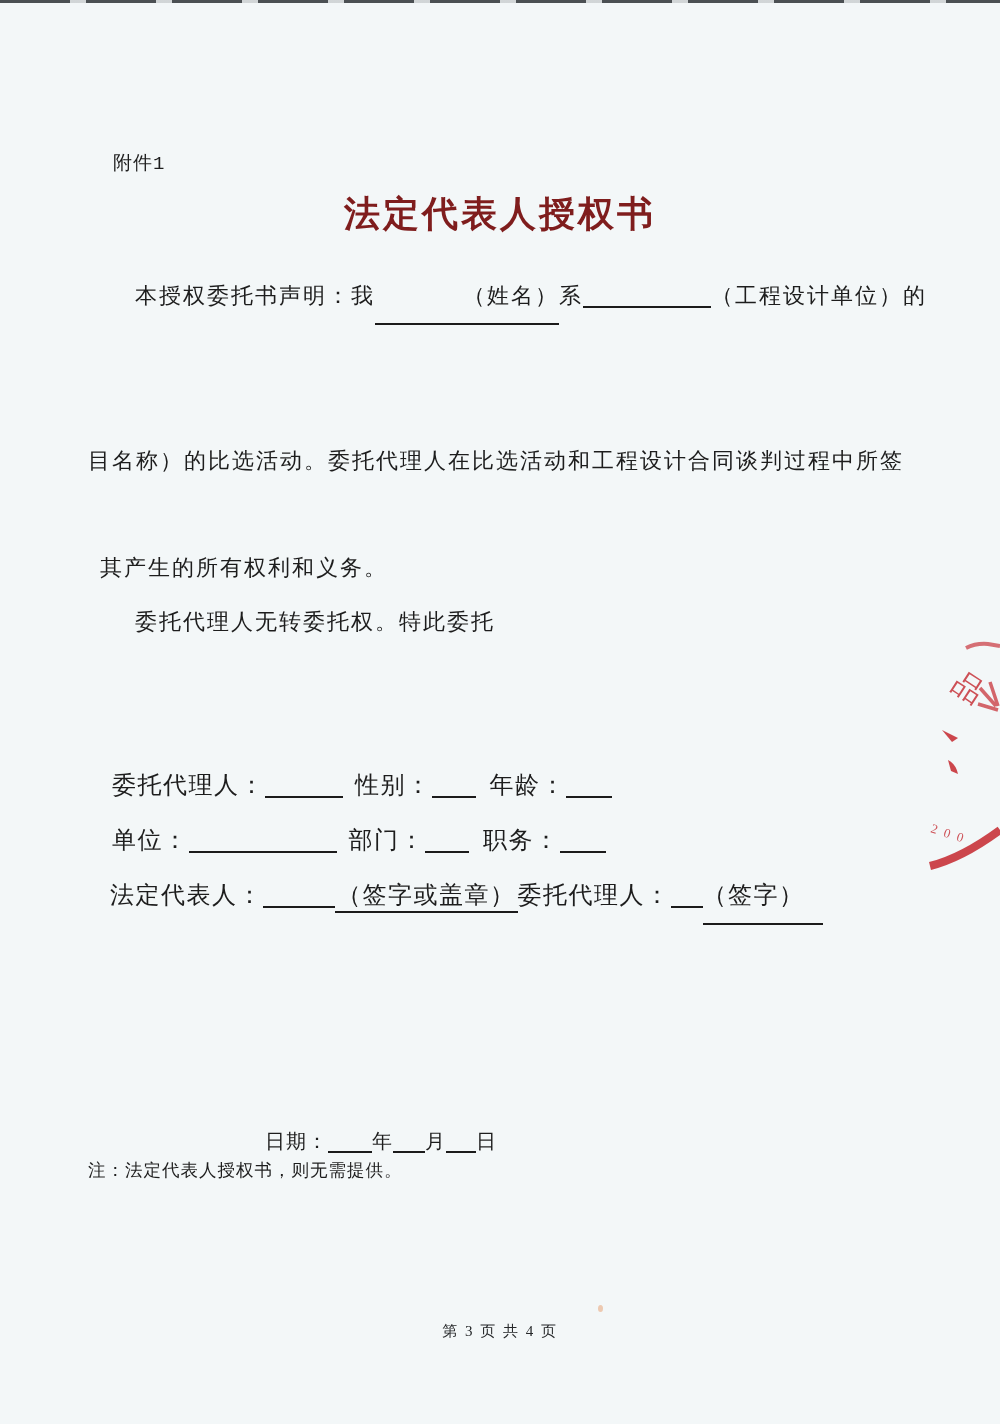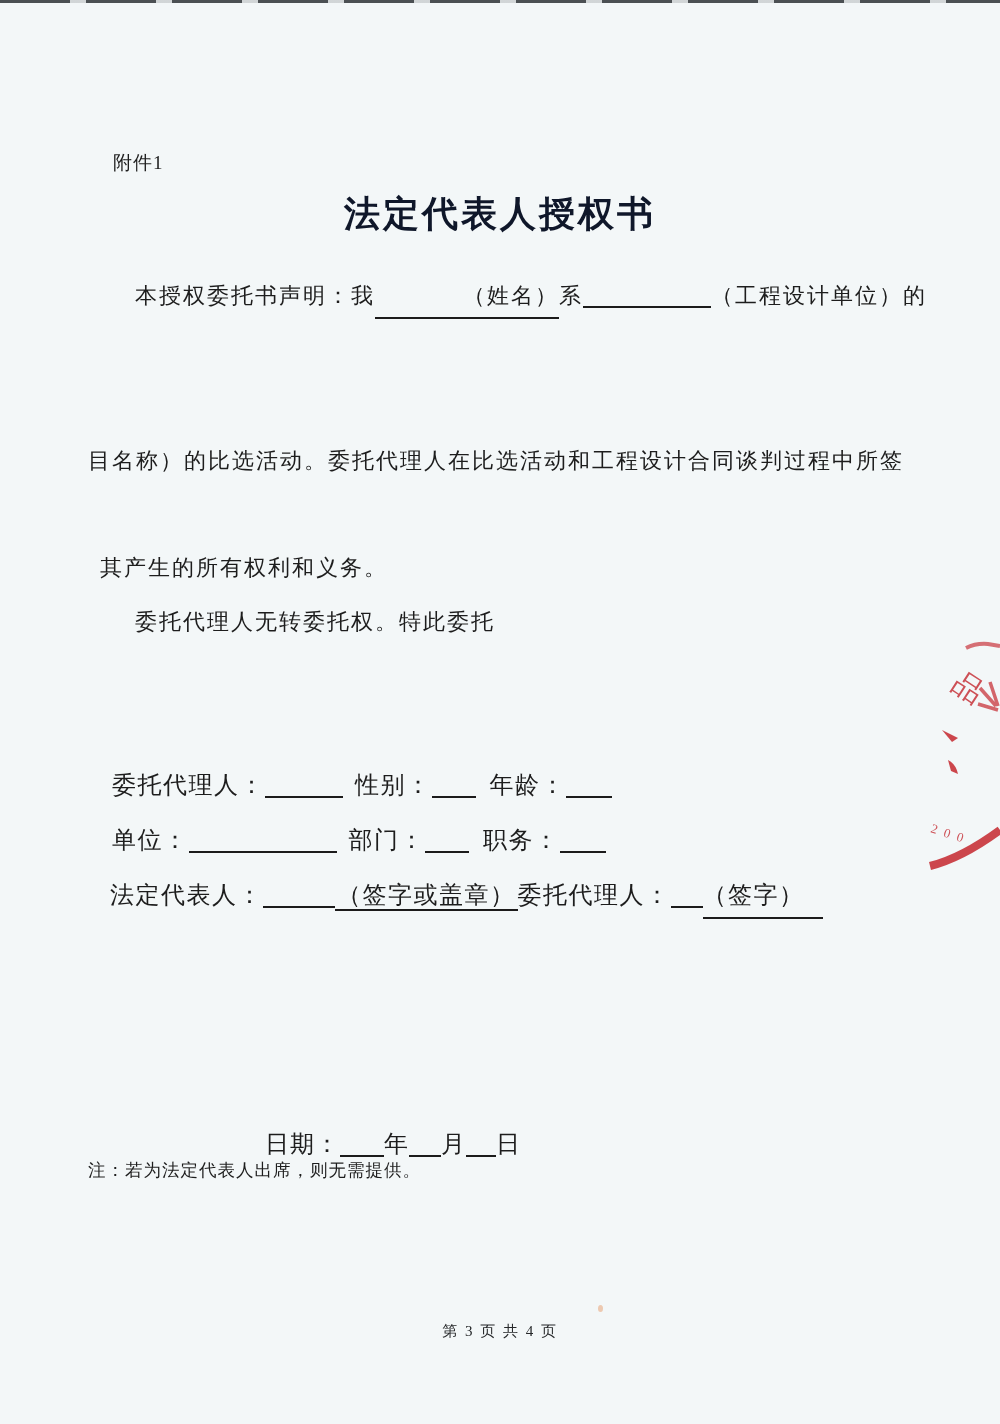--- a/index.html
+++ b/index.html
@@ -5,39 +5,39 @@
   html,body{margin:0;padding:0;background:#e8ecee;}
   .page{
     position:relative;width:1000px;height:1424px;margin:0 auto;
     background:#f3f7f8;overflow:hidden;
     font-family:"Liberation Serif","DejaVu Serif",serif;color:#1d1d1d;
   }
   .scan-edge{
     position:absolute;top:0;left:0;width:100%;height:3px;
     background:repeating-linear-gradient(90deg,#4b5053 0 70px,rgba(75,80,83,.2) 70px 86px);
   }
-  .line{position:absolute;white-space:nowrap;}
+  .line{position:absolute;white-space:nowrap;font-family:Liberation Mono, monospace;}
   .attach{font-size:19px;letter-spacing:1px;}
   .title{
     position:absolute;left:0;top:190px;width:100%;margin:0;text-align:center;
-    font-size:36px;font-weight:bold;letter-spacing:3px;color:#0f172a;
+    font-size:36px;font-weight:bold;letter-spacing:3px;color:#7f1d1d;
   }
   .body{font-size:22px;letter-spacing:2px;}
   .formrow{font-size:24px;letter-spacing:1.5px;}
-  .datum{font-size:24px;letter-spacing:1px;}
+  .datum{font-size:20px;letter-spacing:1px;}
   .note{font-size:17.5px;letter-spacing:1px;}
   .footer{
     position:absolute;left:0;top:1322px;width:100%;text-align:center;
     font-size:15px;letter-spacing:2px;color:#26282a;
   }
   .blank{
     display:inline-block;height:1em;border-bottom:2px solid #1b1b1b;vertical-align:-5px;
   }
   .gap{display:inline-block;height:1px;}
-  .ulgroup{display:inline-block;border-bottom:2px solid #1b1b1b;padding-bottom:6px;}
+  .ulgroup{display:inline-block;border-bottom:2px solid #1b1b1b;padding-bottom:12px;}
   .sp{display:inline-block;height:1px;}
   .ut{border-bottom:2px solid #1b1b1b;padding:0 6px 1px 4px;}
   .stamp{position:absolute;left:928px;top:626px;width:72px;height:252px;}
   .dot{
     position:absolute;left:598px;top:1305px;width:5px;height:7px;
     background:#e8a477;border-radius:50%;opacity:.55;
   }
 </style>
 </head>
 <body>
@@ -70,21 +70,21 @@
 
   <div class="line formrow" style="left:110px;top:879px">
     <span>法定代表人：</span><span class="blank" style="width:72px"></span><span class="ut" style="padding:0 2px 1px">（签字或盖章）</span><span>委托代理人：</span><span class="blank" style="width:32px"></span><span class="ulgroup"><span>（签字）</span><span class="sp" style="width:18px"></span></span>
   </div>
 
 
   <div class="line datum" style="left:265px;top:1128px">
     <span>日期：</span><span class="blank" style="width:44px"></span><span>年</span><span class="blank" style="width:32px"></span><span>月</span><span class="blank" style="width:30px"></span><span>日</span>
   </div>
 
-  <div class="line note" style="left:88px;top:1158px">注：若为法定代表人出席，则无需提供。</div>
+  <div class="line note" style="left:88px;top:1158px">注：法定代表人授权书，则无需提供。</div>
 
   <div class="footer">第 3 页 共 4 页</div>
 
   <div class="stamp">
     <svg width="72" height="252" viewBox="0 0 72 252">
 
       <path d="M38 22 q10 -5 22 -4 l12 2" fill="none" stroke-width="4" opacity="0.65" stroke="#c4272e"></path>
 
       <text x="22" y="62" font-size="30" transform="rotate(33 22 62)" opacity="0.8" font-family="'Liberation Serif',serif" fill="#c4272e">品</text>
 

